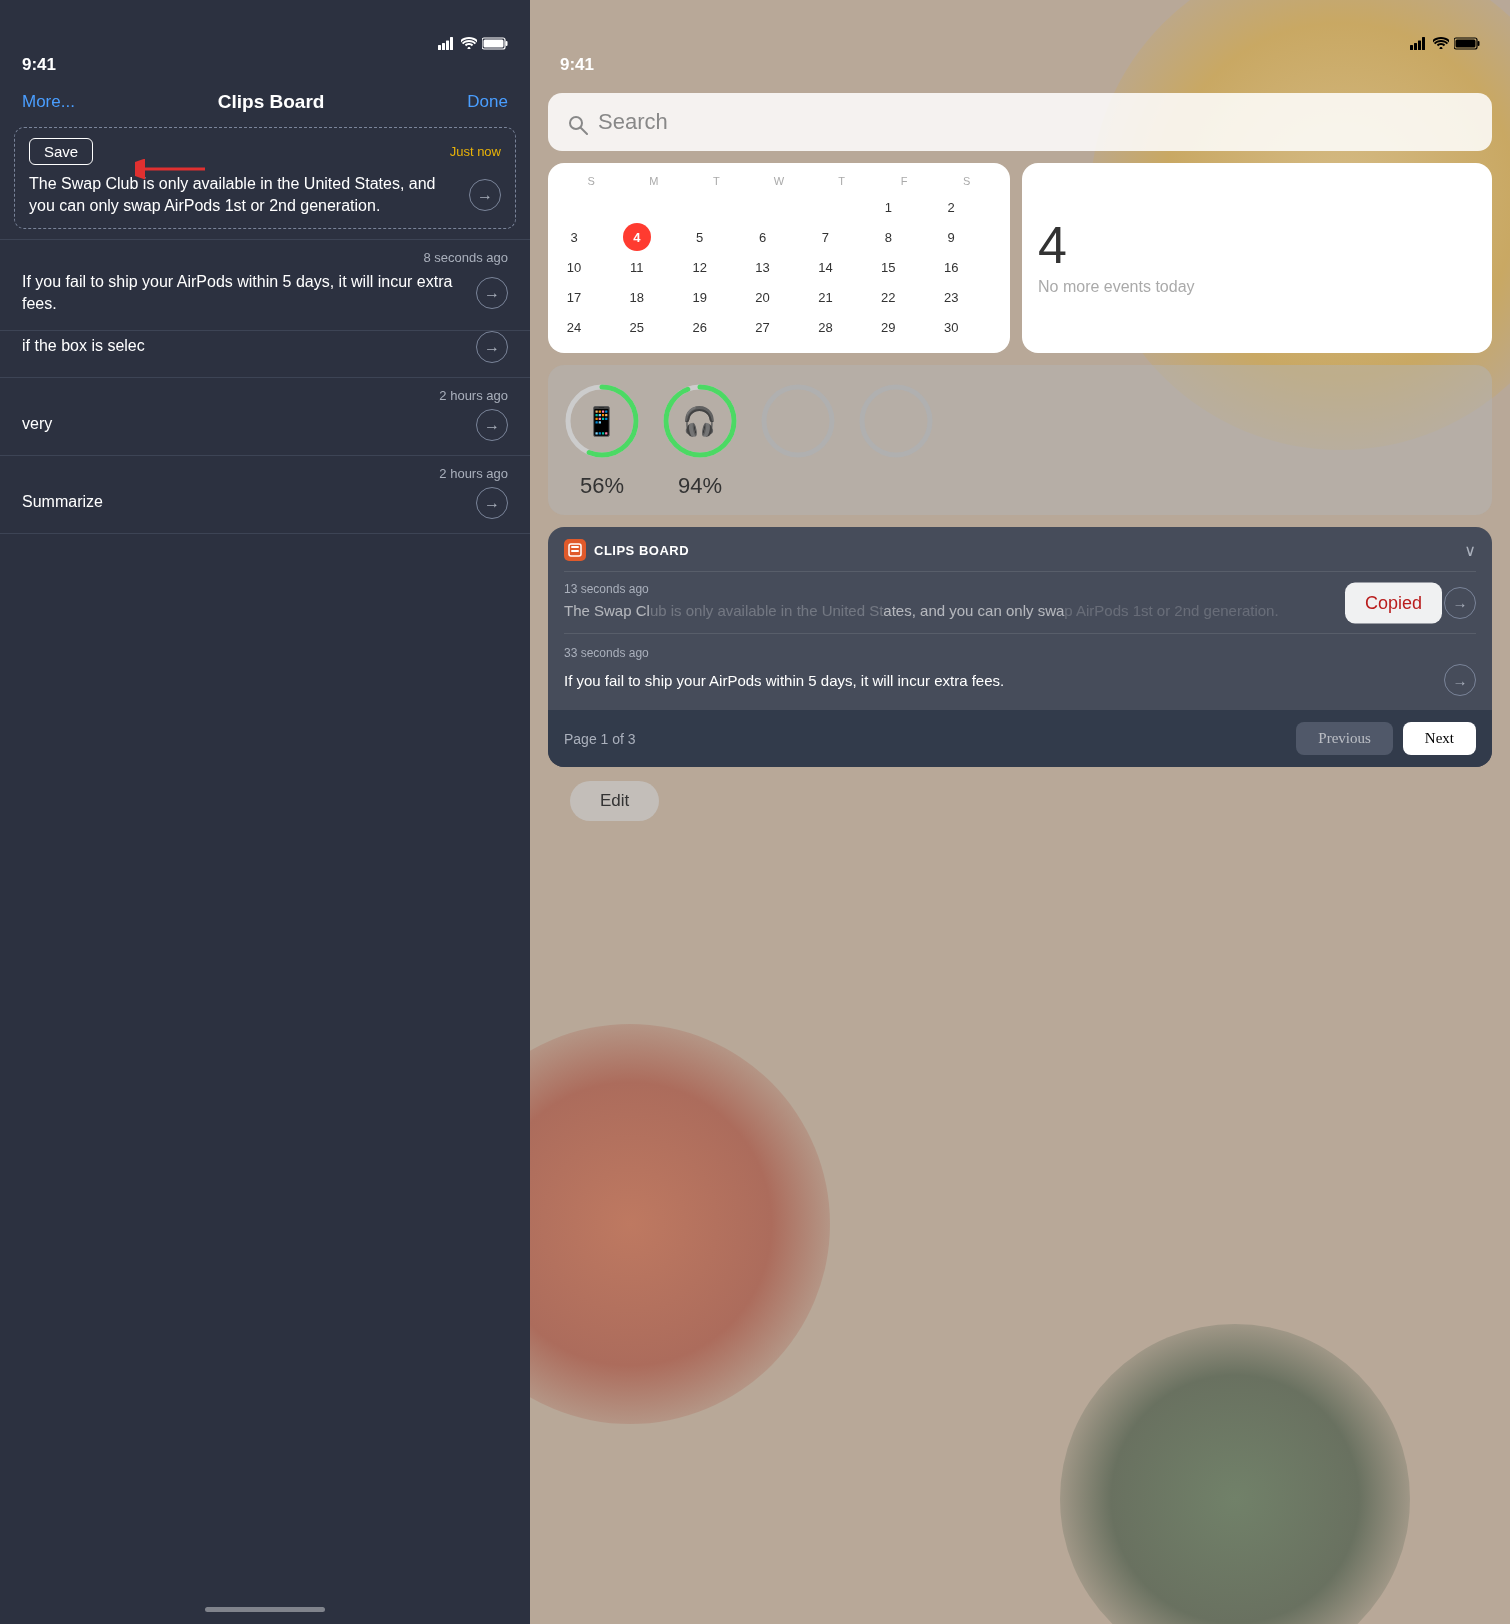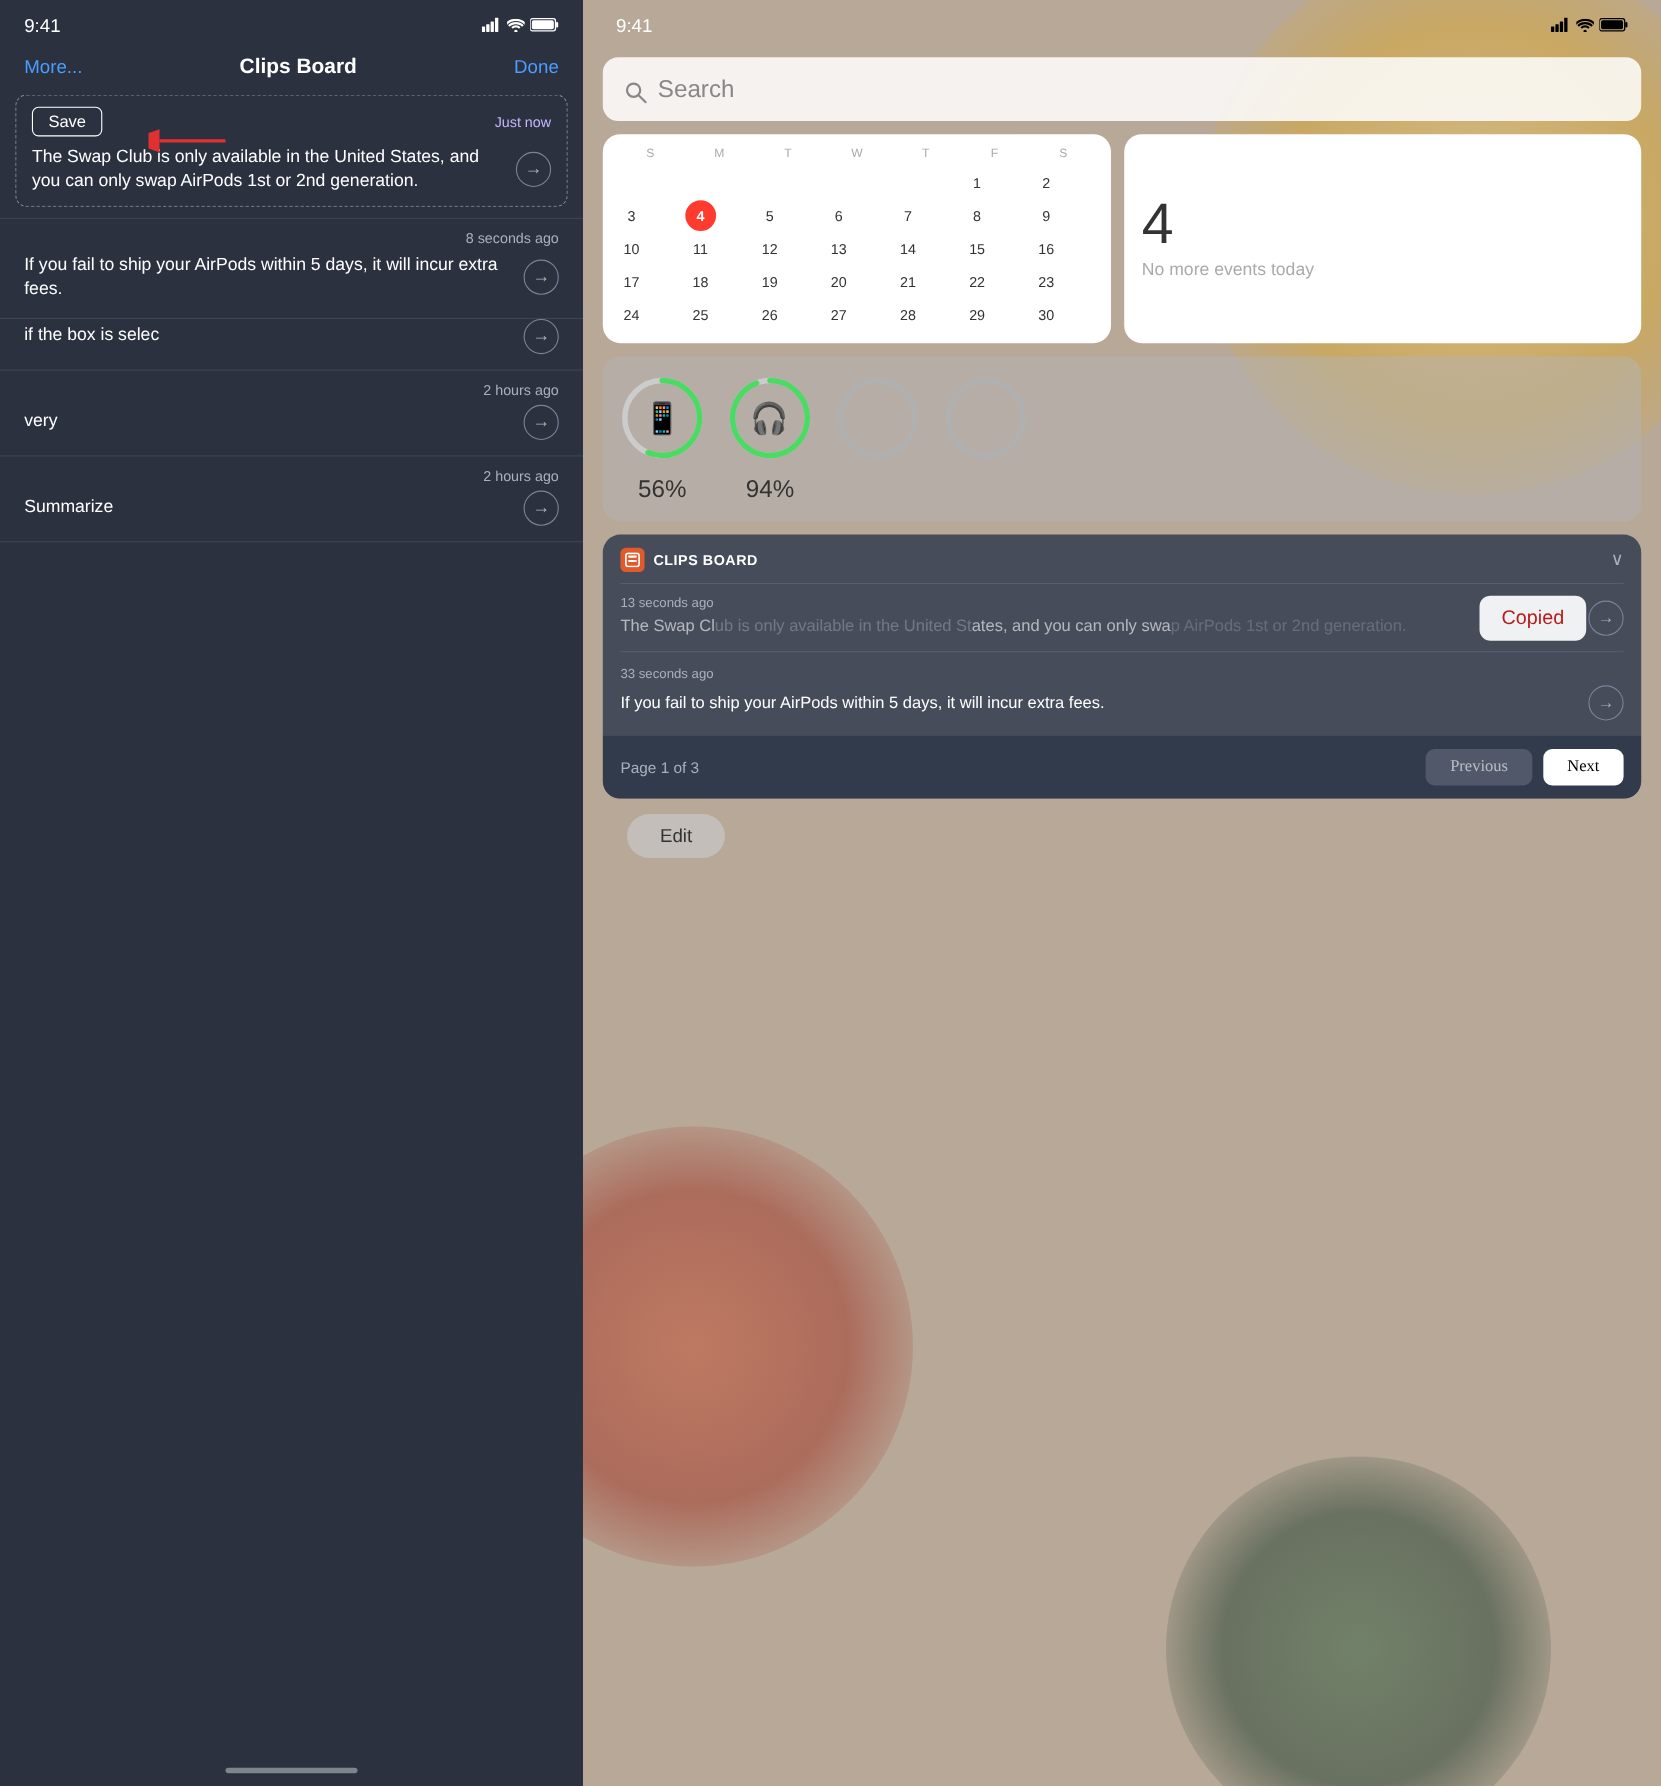--- a/index.html
+++ b/index.html
@@ -23,22 +23,23 @@
     }
 
     .status-bar-left {
       display: flex;
       justify-content: space-between;
       align-items: center;
       padding: 14px 22px 8px;
     }
     .status-time {
       font-size: 17px;
-      font-weight: 400;
+      font-weight: 700;
       color: white;
+      margin-top: 41px;
     }
     .status-icons {
       display: flex;
       align-items: center;
       gap: 5px;
     }
     .status-icons span { font-size: 13px; color: white; }
 
     .nav-bar {
       display: flex;
@@ -78,21 +79,21 @@
       border: 1.5px solid white;
       border-radius: 6px;
       background: transparent;
       color: white;
       font-size: 15px;
       padding: 4px 14px;
       cursor: pointer;
     }
     .clip-time {
       font-size: 13px;
-      color: #c4b5fd;
+      color: #eab308;
     }
     .clip-text {
       font-size: 16px;
       color: white;
       line-height: 1.4;
       flex: 1;
     }
     .clip-row {
       display: flex;
       justify-content: space-between;

